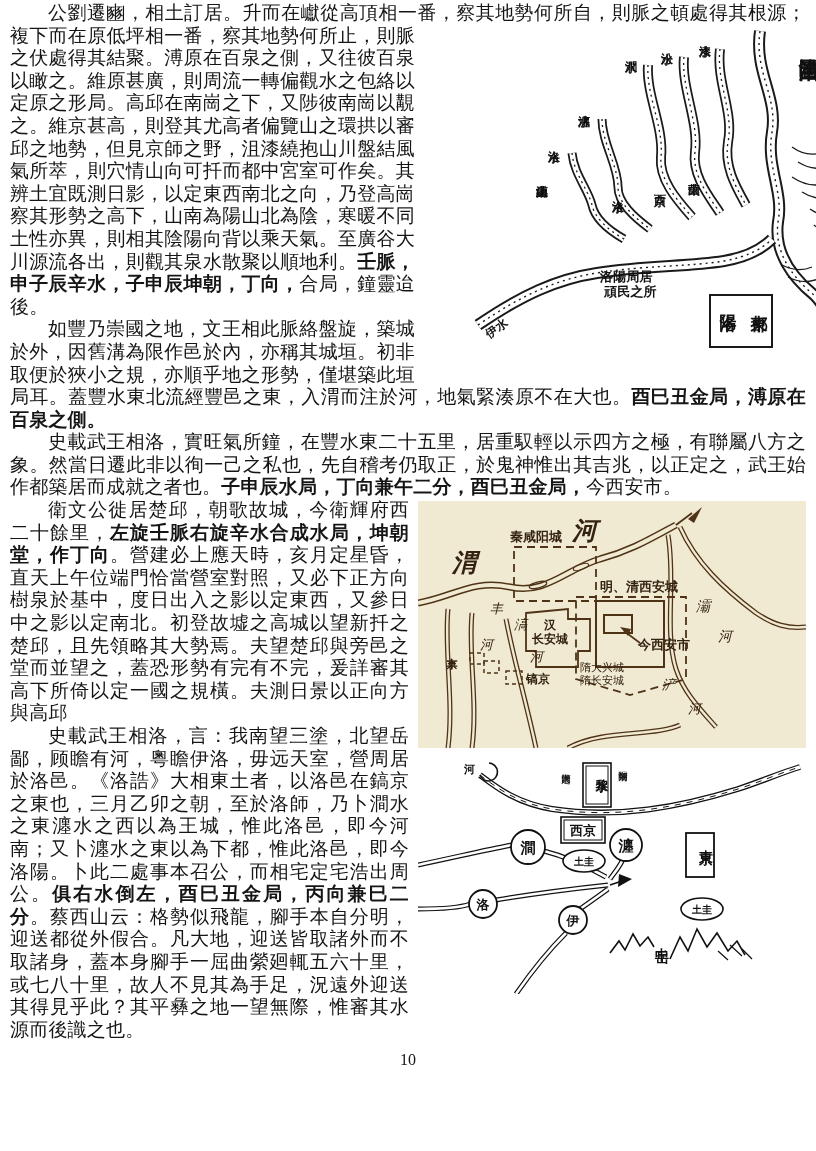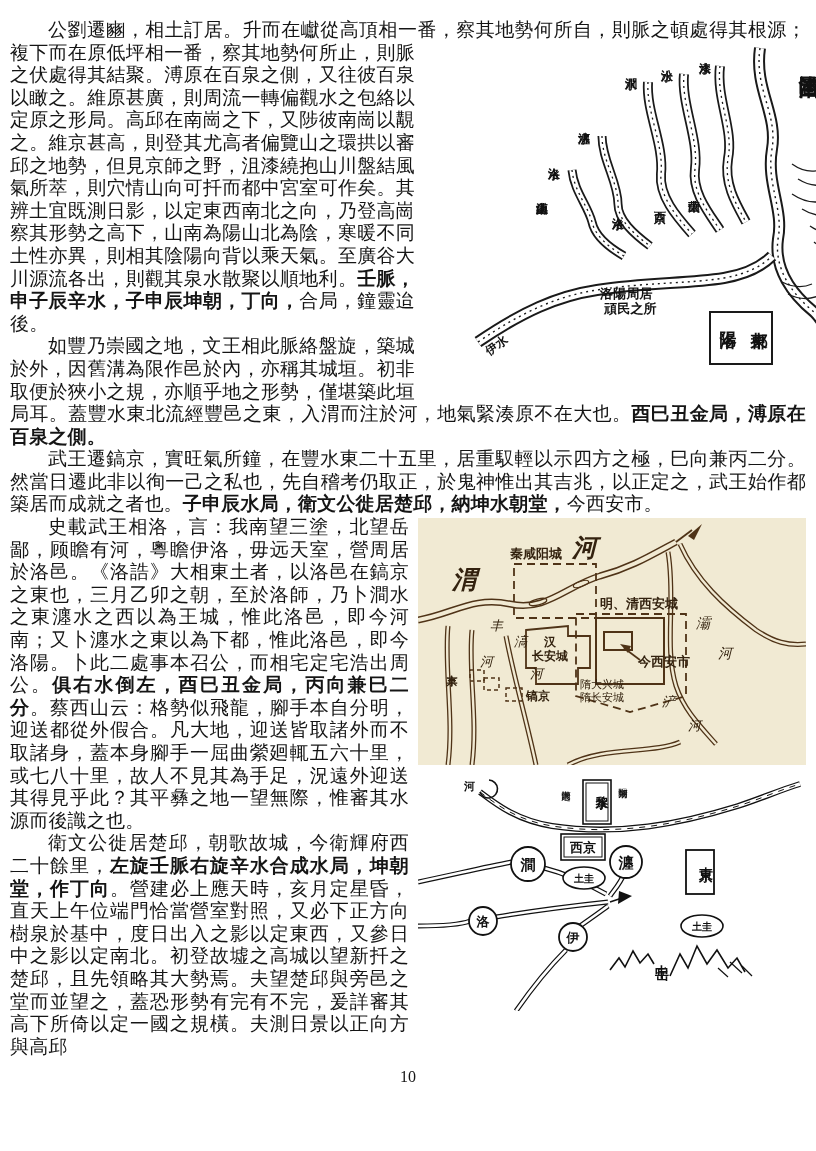--- a/index.html
+++ b/index.html
@@ -1,18 +1,18 @@
 <!DOCTYPE html>
 <html><head>
 <meta charset="utf-8">
 <style>
   html,body{margin:0;padding:0;background:#ffffff;}
   body{width:816px;height:1151px;overflow:hidden;
        font-family:"Liberation Serif","DejaVu Serif",serif;color:#151515;}
-  .page{box-sizing:border-box;width:816px;height:1151px;padding:19px 10px 0 10px;position:relative;}
+  .page{box-sizing:border-box;width:816px;height:1151px;padding:2px 10px 0 10px;position:relative;}
   p.para{margin:0;font-size:19px;line-height:22.6px;text-align:justify;text-indent:2em;
          letter-spacing:0.2px;}
   p.para b{font-weight:bold;}
   .fig1-float{float:right;width:382px;height:352px;margin:2px 0 4px 9px;display:block;}
   .figcol-float{float:right;width:388px;margin:2px 0 4px 9px;display:block;}
   .figcol-float figure{margin:0 0 5px 0;padding:0;}
   svg text{stroke:none;}
   .vtext{writing-mode:vertical-rl;glyph-orientation-vertical:0;}
   .pageno{clear:both;text-align:center;font-size:16px;padding-top:10px;}
 </style>
@@ -71,21 +71,21 @@
         <text x="22" y="308" font-size="12" font-weight="bold" transform="rotate(-36 30 302)">伊水</text>
         <rect x="248" y="268" width="62" height="52" fill="none" stroke="#1a1a1a" stroke-width="2"></rect>
         <text x="297" y="274" font-size="17" font-weight="bold" class="vtext">東都</text>
         <text x="266" y="274" font-size="17" font-weight="bold" class="vtext">洛陽</text>
       </g>
     </svg></span><span>其根源；複下而在原低坪相一番，察其地勢何所止，則脈之伏處得其結聚。溥原在百泉之側，又往彼百泉以瞰之。維原甚廣，則周流一轉偏觀水之包絡以定原之形局。高邱在南崗之下，又陟彼南崗以覯之。維京甚高，則登其尤高者偏覽山之環拱以審邱之地勢，但見京師之野，沮漆繞抱山川盤結風氣所萃，則穴情山向可扦而都中宮室可作矣。其辨土宜既測日影，以定東西南北之向，乃登高崗察其形勢之高下，山南為陽山北為陰，寒暖不同土性亦異，則相其陰陽向背以乘天氣。至廣谷大川源流各出，則觀其泉水散聚以順地利。</span><b>壬脈，申子辰辛水，子申辰坤朝，丁向，</b><span>合局，鐘靈迨後。</span></p>
 
 
   <p class="para"><span>如豐乃崇國之地，文王相此脈絡盤旋，築城於外，因舊溝為限作邑於內，亦稱其城垣。初非取便於狹小之規，亦順乎地之形勢，僅堪築此垣局耳。蓋豐水東北流經豐邑之東，入渭而注於河，地氣緊湊原不在大也。</span><b>酉巳丑金局，溥原在百泉之側。</b></p>
 
-  <p class="para"><span>武王遷鎬京，實旺氣所鐘，在豐水東二十五里，居重馭輕以示四方之極，巳向兼丙二分。然當日遷此非以徇一己之私也，先自稽考仍取正，於鬼神惟出其吉兆，以正定之，武王始作都築居而成就之者也。</span><b>子申辰水局，衛文公徙居楚邱，納坤水朝堂，</b><span>今西安市。</span></p>
+  <p class="para"><span>史載武王相洛，實旺氣所鐘，在豐水東二十五里，居重馭輕以示四方之極，有聯屬八方之象。然當日遷此非以徇一己之私也，先自稽考仍取正，於鬼神惟出其吉兆，以正定之，武王始作都築居而成就之者也。</span><b>子申辰水局，丁向兼午二分，酉巳丑金局，</b><span>今西安市。</span></p>
 
   <div class="figcol-float">
     <figure>
       <svg width="388" height="247" viewBox="0 0 388 247">
         <rect x="0" y="0" width="388" height="247" fill="#f1ead3"></rect>
         <g fill="none" stroke="#4f3317">
           <path d="M0,102 C35,96 55,78 92,86 C128,94 148,68 182,58 C212,50 232,38 258,24" stroke-width="7"></path>
           <path d="M0,102 C35,96 55,78 92,86 C128,94 148,68 182,58 C212,50 232,38 258,24" stroke="#f1ead3" stroke-width="4"></path>
           <path d="M258,24 L274,12" stroke-width="1.8"></path>
           <polygon points="270,18 284,6 276,22" fill="#4f3317" stroke="none"></polygon>
@@ -196,18 +196,18 @@
           <text x="288" y="82" font-size="14" font-weight="bold" class="vtext">東京</text>
           <text x="284" y="156" font-size="10" font-weight="bold" text-anchor="middle">土圭</text>
           <text x="65" y="152" font-size="13" font-weight="bold" text-anchor="middle">洛</text>
           <text x="155" y="168" font-size="13" font-weight="bold" text-anchor="middle">伊</text>
           <text x="244" y="180" font-size="14" font-weight="bold" class="vtext">中岳</text>
         </g>
       </svg>
     </figure>
   </div>
 
+  <p class="para"><span>衛文公徙居楚邱，朝歌故城，今衛輝府西二十餘里，</span><b>左旋壬脈右旋辛水合成水局，坤朝堂，作丁向</b><span>。營建必上應天時，亥月定星昏，直天上午位端門恰當營室對照，又必下正方向樹泉於基中，度日出入之影以定東西，又參日中之影以定南北。初登故墟之高城以望新扦之楚邱，且先領略其大勢焉。夫望楚邱與旁邑之堂而並望之，蓋恐形勢有完有不完，爰詳審其高下所倚以定一國之規橫。夫測日景以正向方與高邱</span></p>
+
   <p class="para"><span>史載武王相洛，言：我南望三塗，北望岳鄙，顾瞻有河，粵瞻伊洛，毋远天室，營周居於洛邑。《洛誥》大相東土者，以洛邑在鎬京之東也，三月乙卯之朝，至於洛師，乃卜澗水之東瀍水之西以為王城，惟此洛邑，即今河南；又卜瀍水之東以為下都，惟此洛邑，即今洛陽。卜此二處事本召公，而相宅定宅浩出周公。</span><b>俱右水倒左，酉巳丑金局，丙向兼巳二分</b><span>。蔡西山云：格勢似飛龍，腳手本自分明，迎送都從外假合。凡大地，迎送皆取諸外而不取諸身，蓋本身腳手一屈曲縈廻輒五六十里，或七八十里，故人不見其為手足，況遠外迎送其得見乎此？其平彝之地一望無際，惟審其水源而後識之也。</span></p>
-
-  <p class="para"><span>衛文公徙居楚邱，朝歌故城，今衛輝府西二十餘里，</span><b>左旋壬脈右旋辛水合成水局，坤朝堂，作丁向</b><span>。營建必上應天時，亥月定星昏，直天上午位端門恰當營室對照，又必下正方向樹泉於基中，度日出入之影以定東西，又參日中之影以定南北。初登故墟之高城以望新扦之楚邱，且先領略其大勢焉。夫望楚邱與旁邑之堂而並望之，蓋恐形勢有完有不完，爰詳審其高下所倚以定一國之規橫。夫測日景以正向方與高邱</span></p>
 
   <div class="pageno">10</div>
 </div>
 
 </body></html>

